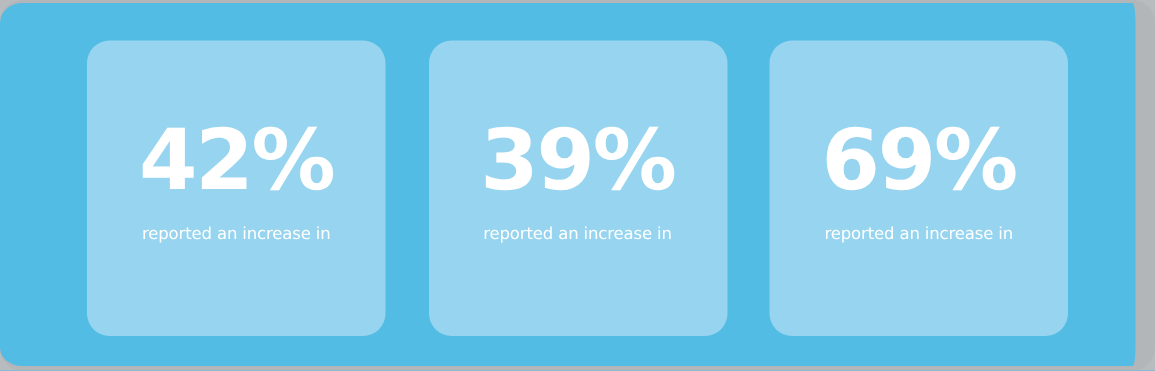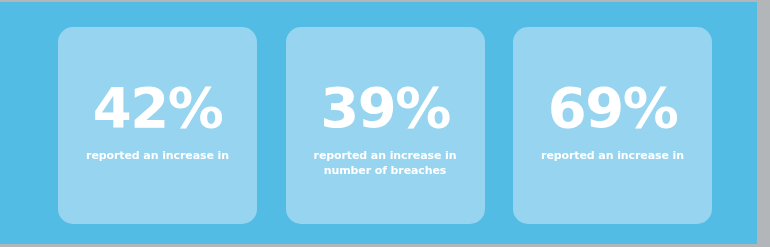--- a/index.html
+++ b/index.html
@@ -23,20 +23,21 @@
     top: 0;
     width: 770px;
     height: 247px;
     box-sizing: border-box;
     background: #53bce4;
     border-top: 2px solid #b3b6b8;
     border-right: 13px solid #b3b6b8;
     border-bottom: 3px solid #b3b6b8;
     border-left: 0;
     overflow: hidden;
+    border-radius: 15px;
   }
 
   
   #cards-row {
     position: absolute;
     left: 58px;
     top: 25px;
     width: 654px;
     height: 197px;
     display: flex;
@@ -79,24 +80,24 @@
     text-align: center;
     white-space: nowrap;
   }
 
   .stat-caption {
     display: block;
     margin-top: 12px;
     color: #ffffff;
     font-family: "DejaVu Sans", "Liberation Sans", sans-serif;
     font-size: 11px;
-    font-weight: 700;
+    font-weight: 400;
     line-height: 15px;
     letter-spacing: -0.1px;
-    text-align: center;
+    text-align: right;
     white-space: nowrap;
   }
 
   .caption-line {
     display: block;
   }
 </style>
 </head>
 <body>
 
@@ -111,21 +112,20 @@
           <span class="caption-line">reported an increase in</span>
         </span>
       </div>
     </div>
 
     <div class="stat-card">
       <div class="card-inner">
         <span class="stat-value">39%</span>
         <span class="stat-caption">
           <span class="caption-line">reported an increase in</span>
-          <span class="caption-line">number of breaches</span>
         </span>
       </div>
     </div>
 
     <div class="stat-card">
       <div class="card-inner">
         <span class="stat-value">69%</span>
         <span class="stat-caption">
           <span class="caption-line">reported an increase in</span>
         </span>

